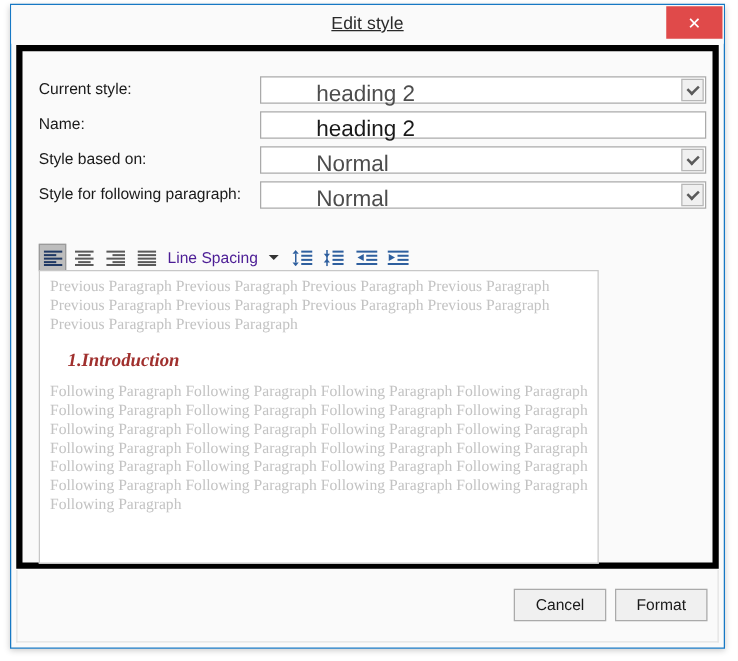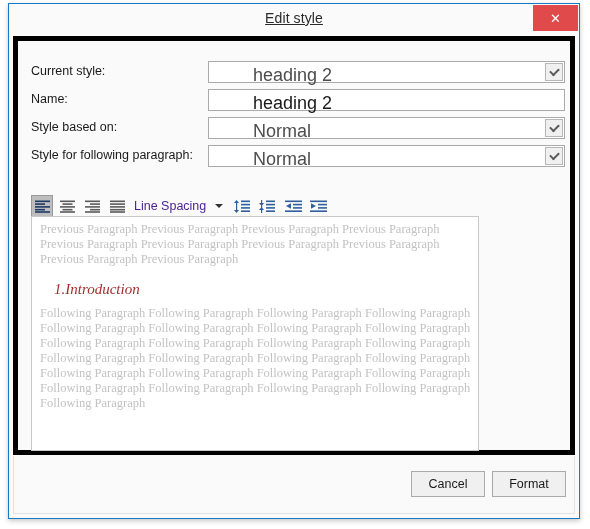--- a/index.html
+++ b/index.html
@@ -104,21 +104,21 @@
     position:absolute;left:13px;top:175px;width:448px;height:235px;
     background:#ffffff;border:1px solid #c8c8c8;box-sizing:border-box;
     overflow:hidden;
   }
   .pv-inner{position:absolute;left:8px;top:5px;right:6px;}
   .pv-gray{
     font-family:"Liberation Serif", serif;font-size:12.5px;color:#c3c3c3;
     line-height:15px;text-align:left;
   }
   .pv-head{
-    font-family:"Liberation Serif", serif;font-weight:normal;font-style:italic;
+    font-family:"Liberation Serif", serif;font-weight:bold;font-style:italic;
     font-size:15px;color:#a0302e;margin:14px 0 8px 14px;
   }
   
   .footer{
     position:absolute;left:4px;top:452px;width:562px;height:58px;
     background:#fafafa;border:1px solid #e2e2e2;border-top:none;box-sizing:border-box;
   }
   .btn{
     position:absolute;top:15px;width:74px;height:26px;
     background:#f0f0f0;border:1px solid #aaaaaa;box-sizing:border-box;

